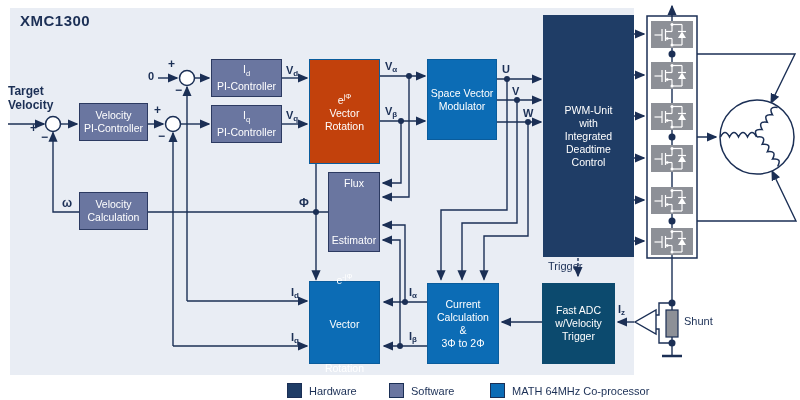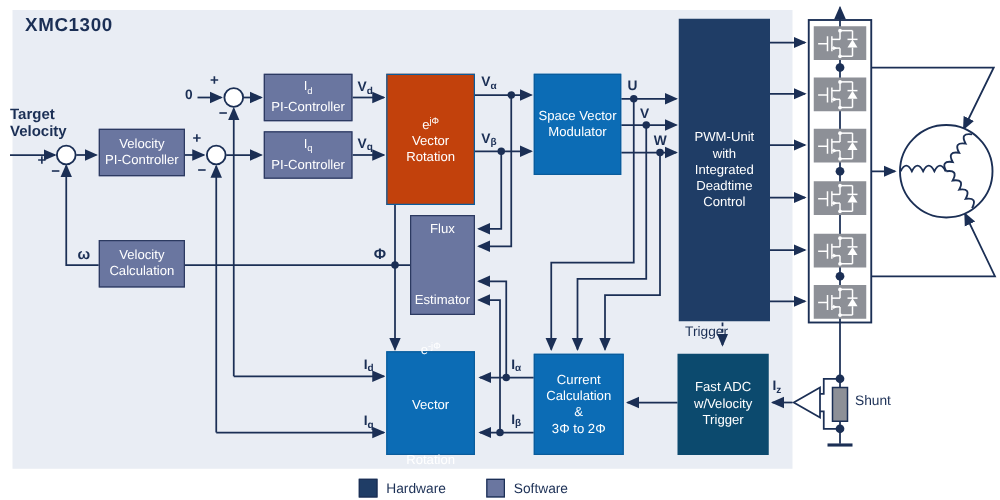--- a/index.html
+++ b/index.html
@@ -190,21 +190,21 @@
     <div>Rotation</div>
   </div>
   <div class="box math" style="left: 427px; top: 59px; width: 70px; height: 81px; background-color: rgb(12, 108, 181);">
     <div>Space Vector</div>
     <div>Modulator</div>
   </div>
   <div class="box sw" style="left: 328px; top: 172px; width: 52px; height: 80px; background-color: rgb(106, 118, 160); gap: 44px;">
     <div>Flux</div>
     <div>Estimator</div>
   </div>
-  <div class="box hw" style="left: 543px; top: 15px; width: 73px; height: 242px; background-color: rgb(31, 61, 102);">
+  <div class="box hw" style="left: 543px; top: 15px; width: 91px; height: 242px; background-color: rgb(31, 61, 102);">
     <div>PWM-Unit</div>
       <div>with</div>
     <div>Integrated</div>
       <div>Deadtime</div>
     <div>Control</div>
   </div>
   <div class="box math" style="left: 309px; top: 281px; width: 71px; height: 83px; background-color: rgb(12, 108, 181); gap: 31px;">
     <div><span>e</span><sup>-jΦ</sup></div>
     <div>Vector</div>
     <div>Rotation</div>
@@ -253,14 +253,18 @@
   <span class="lbl" style="left:684px;top:315px;font-weight:normal">Shunt</span>
 
   <div class="legend-item" style="left:287px">
     <span class="legend-swatch" style="background-color: rgb(31, 61, 102);"></span>
     <span class="legend-label">Hardware</span>
   </div>
   <div class="legend-item" style="left:389px">
     <span class="legend-swatch" style="background-color: rgb(106, 118, 160);"></span>
     <span class="legend-label">Software</span>
   </div>
+  <div class="legend-item" style="left:490px">
+    <span class="legend-swatch" style="background-color: rgb(12, 108, 181);"></span>
+    <span class="legend-label">MATH 64MHz Co-processor</span>
+  </div>
 
 </div>
 
 </body></html>

